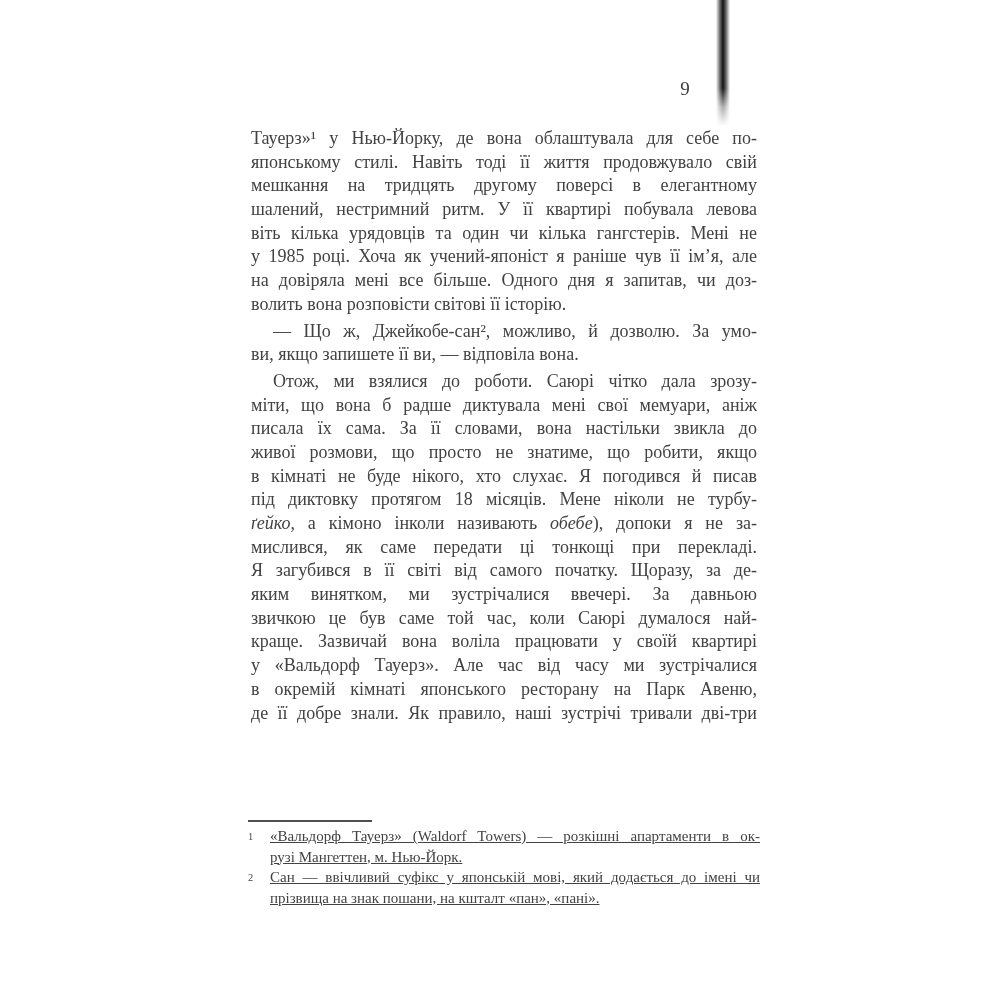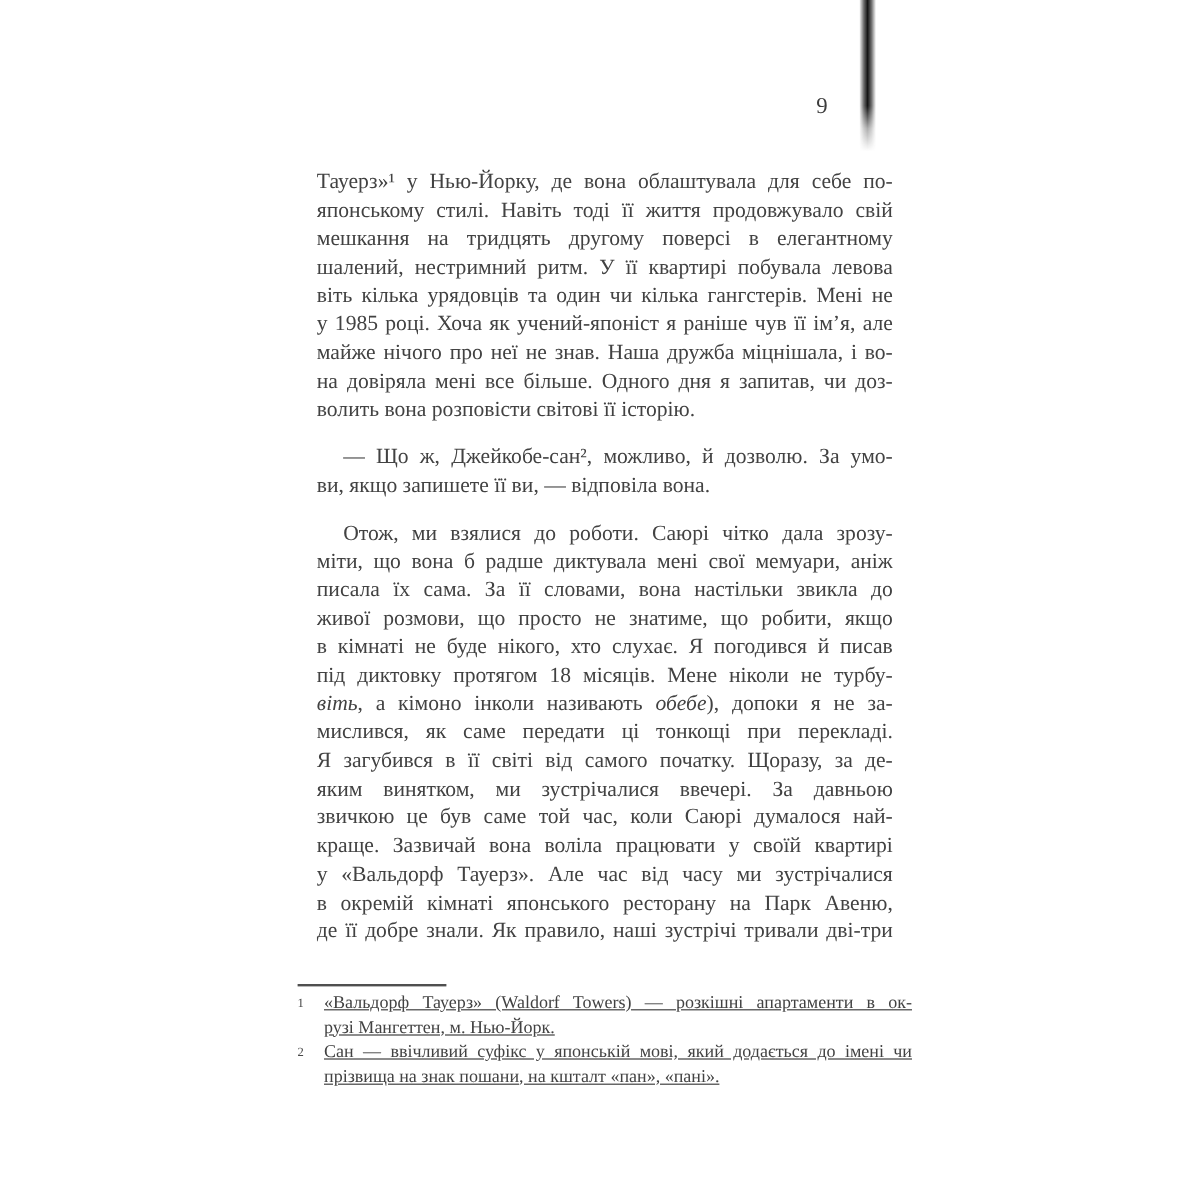--- a/index.html
+++ b/index.html
@@ -33,21 +33,21 @@
     font-size:19px;
     color:#3c3c3c;
   }
   .text-block{
     position:absolute;
     left:248px;top:124px;width:512px;
     font-size:18px;
     line-height:23.7px;
     text-rendering:optimizeLegibility;
   }
-  .para{margin:16px;}
+  .para{margin:3px;}
   .line{
     text-align:justify;
     text-align-last:justify;
     height:23.7px;
     overflow:hidden;
     white-space:normal;
   }
   .line.last{text-align-last:left;}
   .line.indent{padding-left:22px;}
   .line i{font-style:italic;}
@@ -89,36 +89,35 @@
   <div class="ribbon"></div>
   <div class="page-number">9</div>
   <div class="text-block">
       <div class="para">
         <div class="line">Тауерз»¹ у Нью-Йорку, де вона облаштувала для себе по-</div>
         <div class="line">японському стилі. Навіть тоді її життя продовжувало свій</div>
         <div class="line">мешкання на тридцять другому поверсі в елегантному</div>
         <div class="line">шалений, нестримний ритм. У її квартирі побувала левова</div>
         <div class="line">віть кілька урядовців та один чи кілька гангстерів. Мені не</div>
         <div class="line">у 1985 році. Хоча як учений-японіст я раніше чув її ім’я, але</div>
-        <div class="line">майже нічого про неї не знав. Наша дружба міцнішала, і во-</div>
         <div class="line">на довіряла мені все більше. Одного дня я запитав, чи доз-</div>
         <div class="line last">волить вона розповісти світові її історію.</div>
       </div>
       <div class="para">
         <div class="line indent">— Що ж, Джейкобе-сан², можливо, й дозволю. За умо-</div>
         <div class="line last">ви, якщо запишете її ви, — відповіла вона.</div>
       </div>
       <div class="para">
         <div class="line indent">Отож, ми взялися до роботи. Саюрі чітко дала зрозу-</div>
         <div class="line">міти, що вона б радше диктувала мені свої мемуари, аніж</div>
         <div class="line">писала їх сама. За її словами, вона настільки звикла до</div>
         <div class="line">живої розмови, що просто не знатиме, що робити, якщо</div>
         <div class="line">в кімнаті не буде нікого, хто слухає. Я погодився й писав</div>
         <div class="line">під диктовку протягом 18 місяців. Мене ніколи не турбу-</div>
-        <div class="line"><i>віть</i>, а кімоно інколи називають <i>обебе</i>), допоки я не за-</div>
+        <div class="line"><i>ґейко</i>, а кімоно інколи називають <i>обебе</i>), допоки я не за-</div>
         <div class="line">мислився, як саме передати ці тонкощі при перекладі.</div>
         <div class="line">Я загубився в її світі від самого початку. Щоразу, за де-</div>
         <div class="line">яким винятком, ми зустрічалися ввечері. За давньою</div>
         <div class="line">звичкою це був саме той час, коли Саюрі думалося най-</div>
         <div class="line">краще. Зазвичай вона воліла працювати у своїй квартирі</div>
         <div class="line">у «Вальдорф Тауерз». Але час від часу ми зустрічалися</div>
         <div class="line">в окремій кімнаті японського ресторану на Парк Авеню,</div>
         <div class="line">де її добре знали. Як правило, наші зустрічі тривали дві-три</div>
       </div>
     </div>

